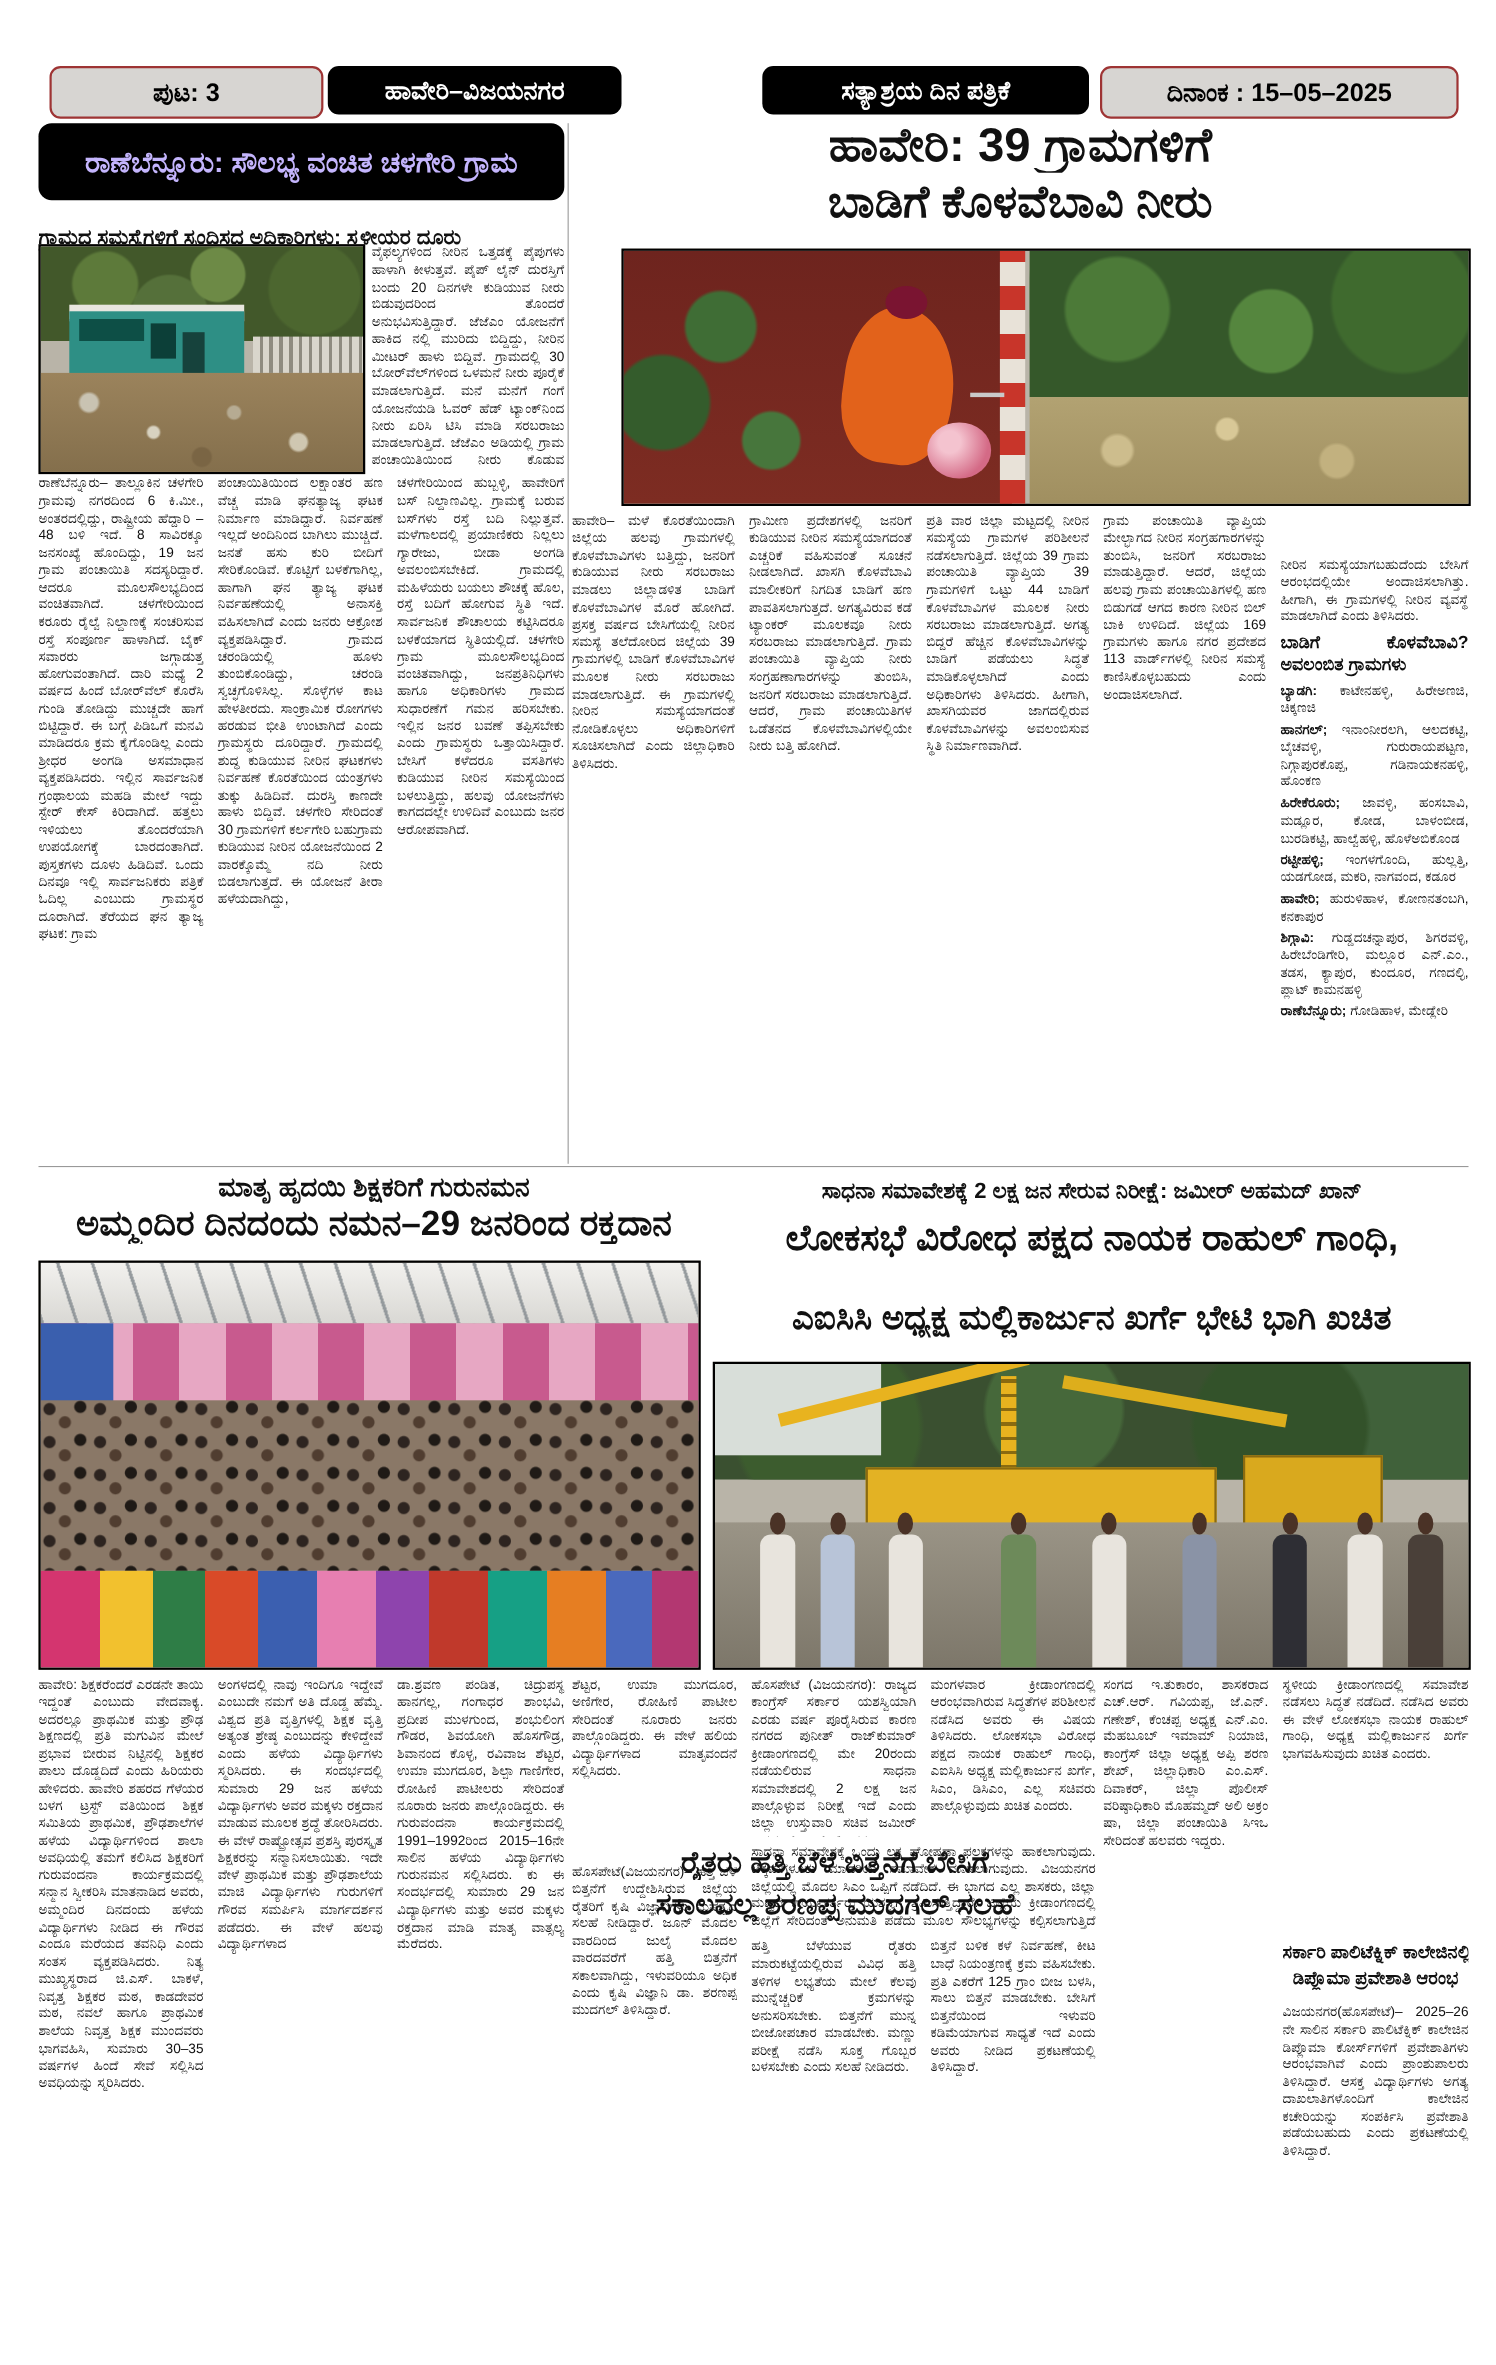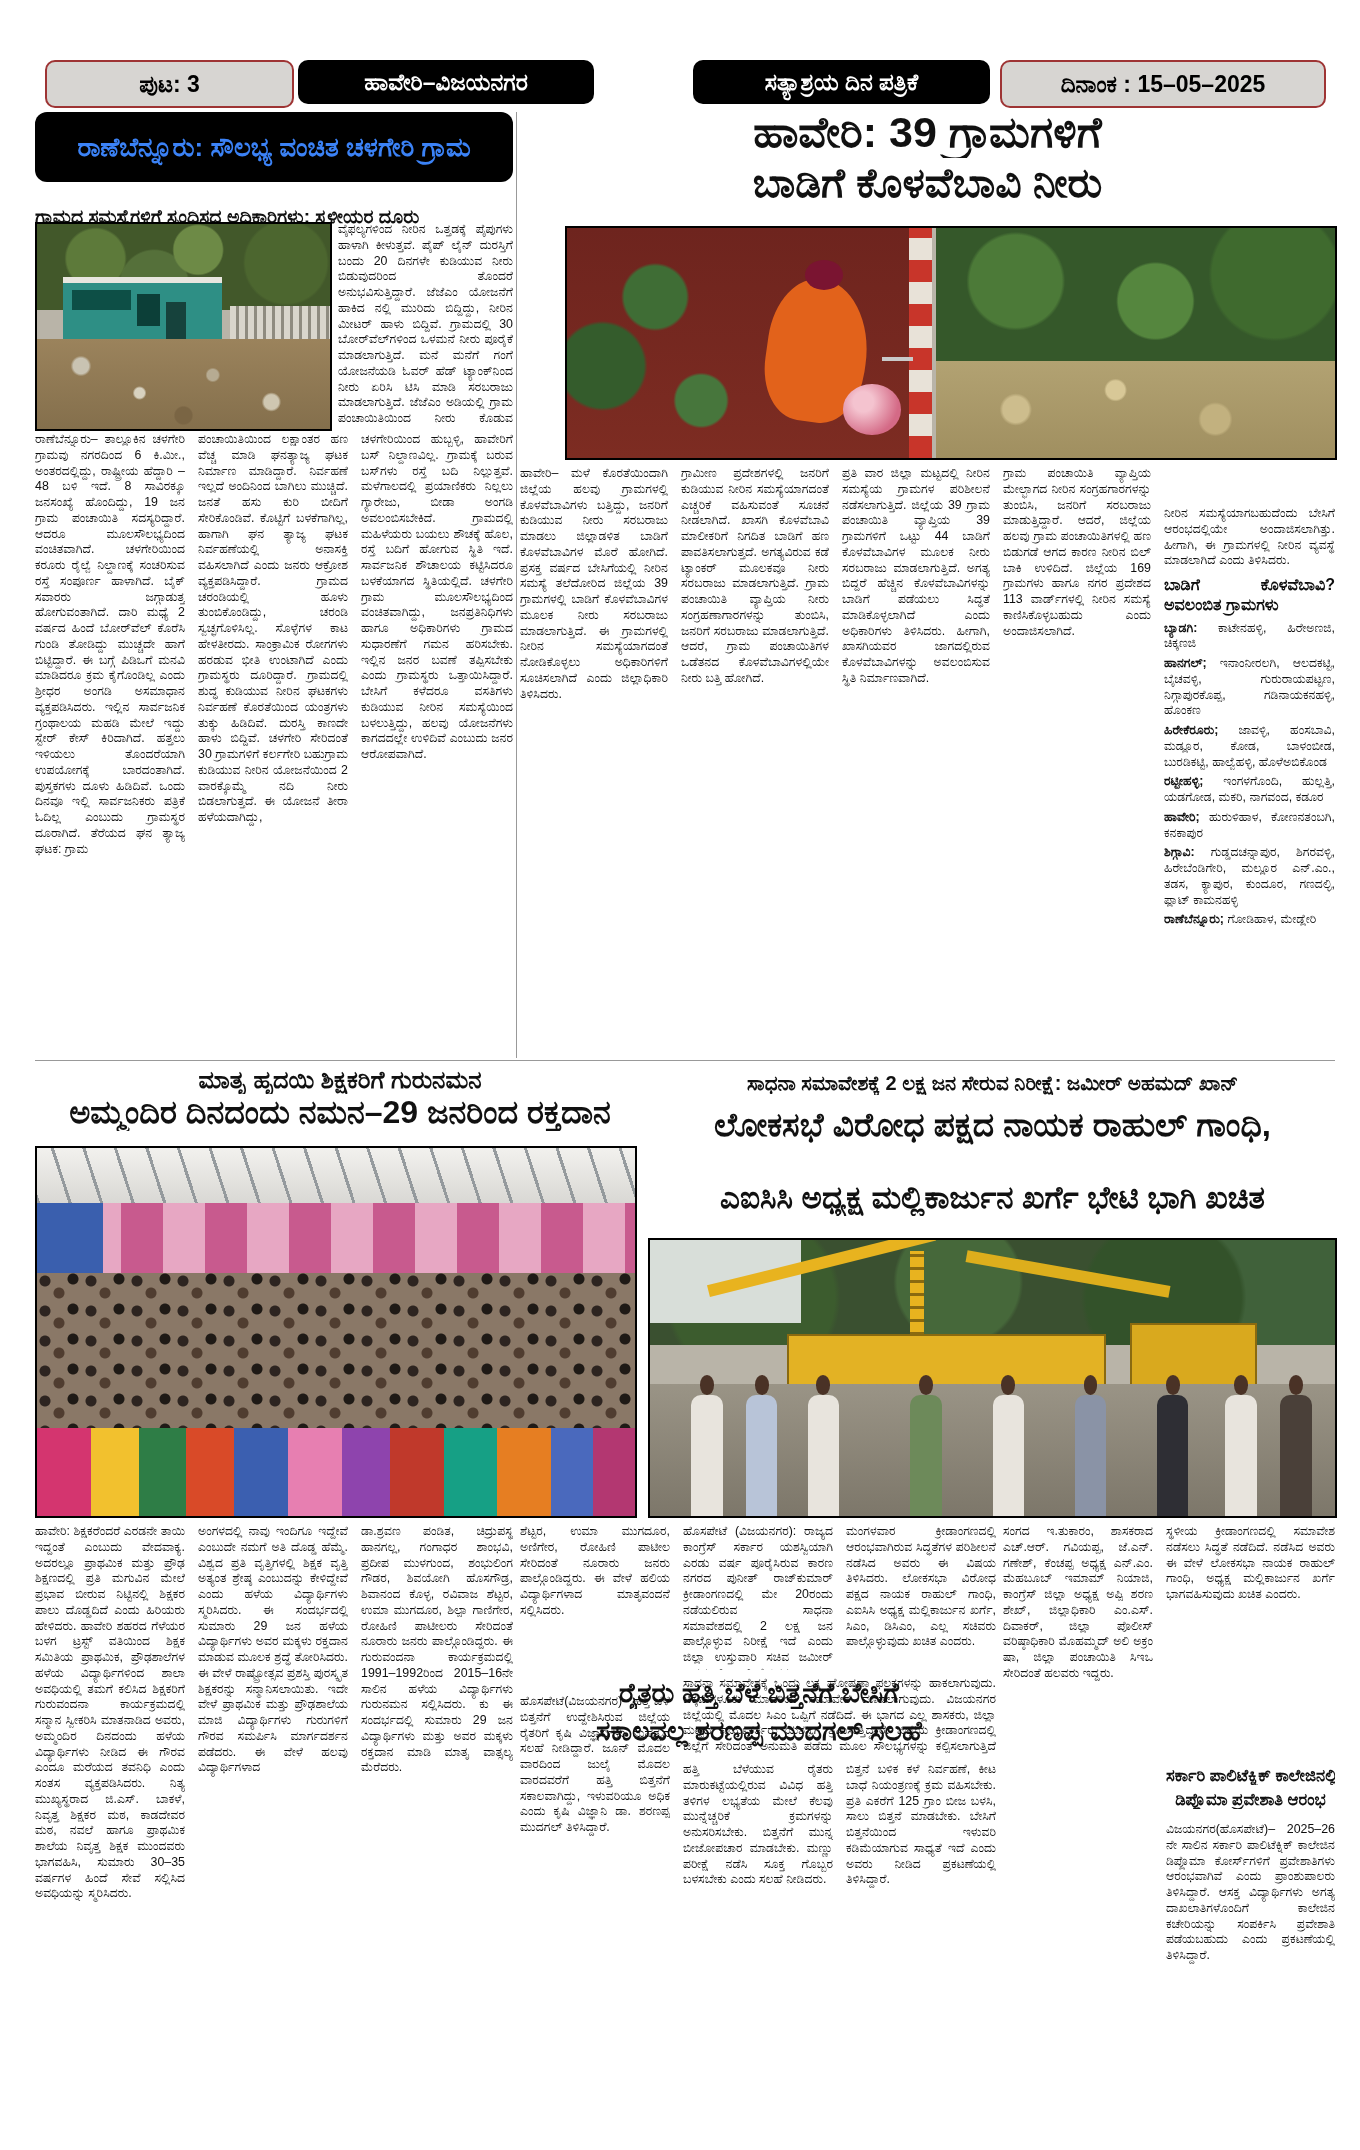--- a/index.html
+++ b/index.html
@@ -5,21 +5,21 @@
   html,body{margin:0;padding:0;background:#dedede;}
   #page{position:relative;width:1360px;height:2150px;background:#ffffff;margin:0 auto;
         font-family:"Liberation Sans","DejaVu Sans",sans-serif;color:#111;overflow:hidden;}
   
   .hdr-box{position:absolute;top:60px;height:44px;display:flex;align-items:center;justify-content:center;
            border-radius:10px;font-weight:bold;font-size:23px;}
   .hdr-grey{background:#d7d5d2;border:2px solid #9e3434;color:#000;}
   .hdr-black{background:#000;color:#fff;}
   
   .a1-head{position:absolute;left:35px;top:112px;width:478px;height:70px;background:#000;border-radius:12px;
-           color:#3b82f6;font-weight:bold;font-size:26px;display:flex;align-items:center;justify-content:center;white-space:nowrap;overflow:hidden;}
+           color:#c4b5fd;font-weight:bold;font-size:26px;display:flex;align-items:center;justify-content:center;white-space:nowrap;overflow:hidden;}
   .a1-sub{position:absolute;left:35px;top:206px;width:478px;text-align:left;font-weight:bold;font-size:19px;white-space:nowrap;overflow:hidden;}
   
   .a2-h1{position:absolute;left:520px;top:108px;width:815px;text-align:center;font-weight:bold;font-size:43px;white-space:nowrap;overflow:hidden;}
   .a2-h2{position:absolute;left:520px;top:160px;width:815px;text-align:center;font-weight:bold;font-size:41px;white-space:nowrap;overflow:hidden;}
   .col{position:absolute;font-size:12.4px;line-height:1.27;text-align:justify;overflow:hidden;color:#0e0e0e;}
   .photo{position:absolute;border:2px solid #000;overflow:hidden;background:#b9b4a8;}
   .vline{position:absolute;width:1px;background:#999;}
   .hline{position:absolute;height:1px;background:#999;}
   
   .a3-kick{position:absolute;left:35px;top:1066px;width:610px;text-align:center;font-weight:bold;font-size:24px;white-space:nowrap;overflow:hidden;}
@@ -103,21 +103,21 @@
   .fig::before{content:"";position:absolute;top:-16%;left:28%;width:44%;height:16%;background:#4a3226;border-radius:50%;}
 </style>
 </head>
 <body>
 
 <div id="page">
 
   <div class="hdr-box hdr-grey" style="left:45px;width:245px;">
       <span>ಪುಟ: 3</span>
     </div>
-  <div class="hdr-box hdr-black" style="left:298px;width:296px;">
+  <div class="hdr-box hdr-black" style="left:298px;width:267px;">
       <span>ಹಾವೇರಿ–ವಿಜಯನಗರ</span>
     </div>
   <div class="hdr-box hdr-black" style="left:693px;width:297px;">
       <span>ಸತ್ಯಾಶ್ರಯ ದಿನ ಪತ್ರಿಕೆ</span>
     </div>
   <div class="hdr-box hdr-grey" style="left:1000px;width:322px;">
       <span>ದಿನಾಂಕ : 15–05–2025</span>
     </div>
 
   <div class="vline" style="left:516px;top:112px;height:946px;"></div>

